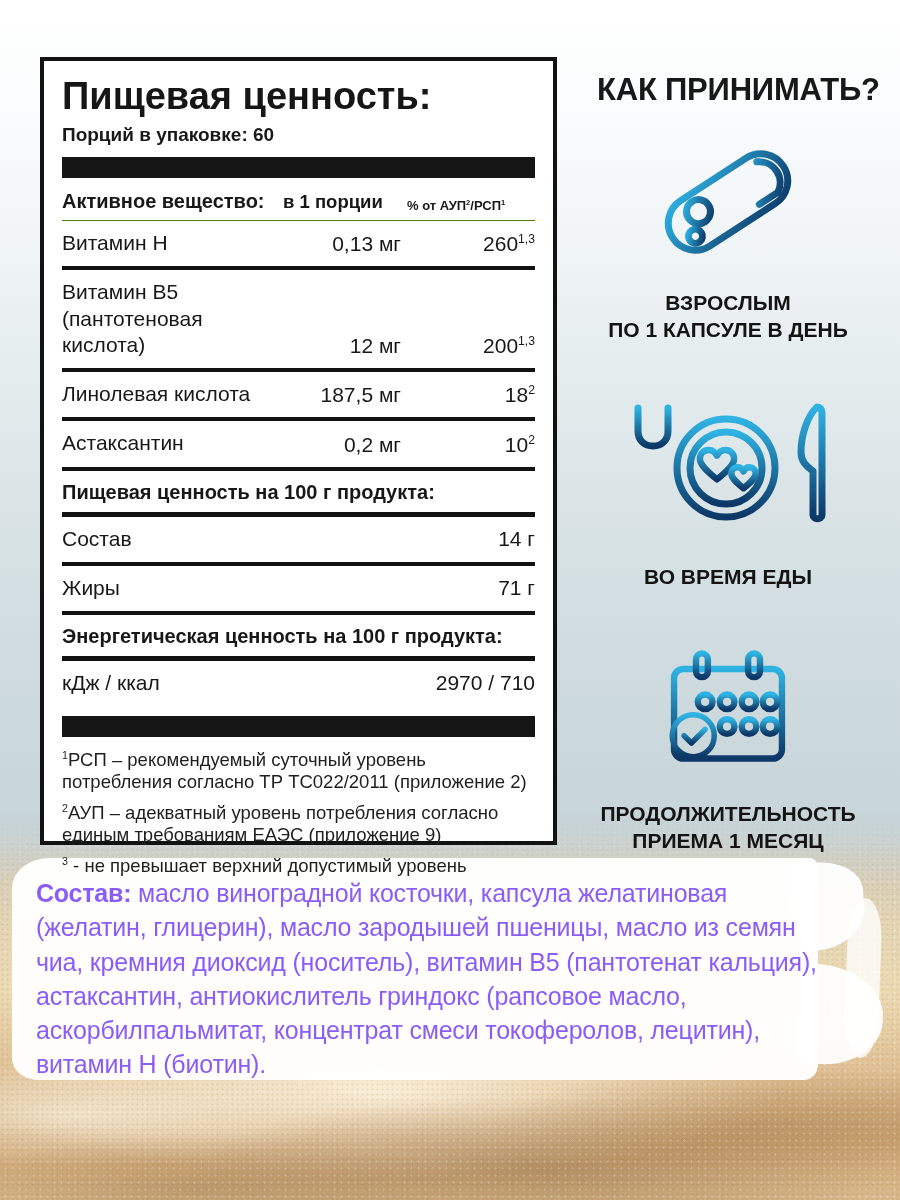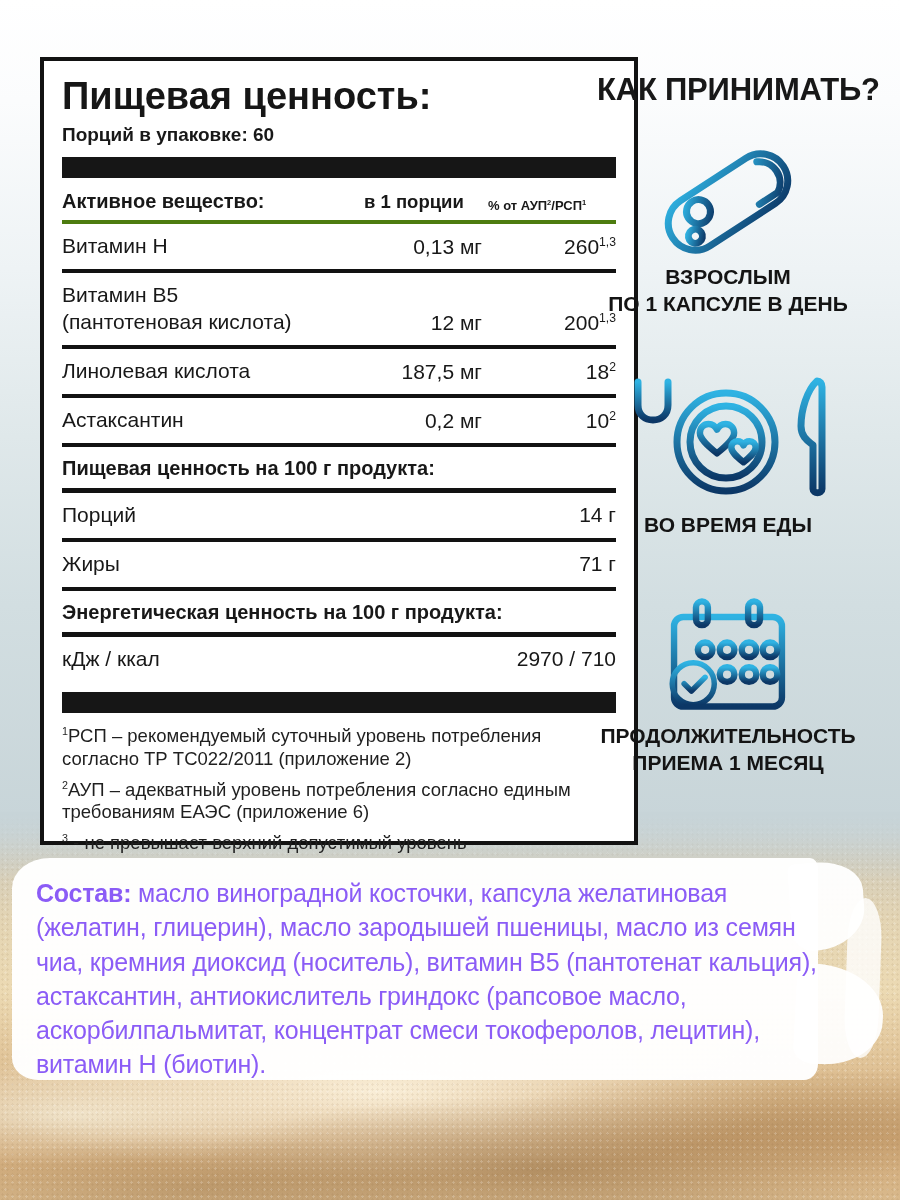--- a/index.html
+++ b/index.html
@@ -30,52 +30,52 @@
       radial-gradient(rgba(255,255,255,.5) 1px, transparent 1.3px);
     background-size:5px 5px,7px 7px;background-position:0 0,2px 3px;
     opacity:.38;
   }
   .haze{
     position:absolute;left:0;top:812px;width:900px;height:70px;
     background:linear-gradient(180deg,#c7d4d8 0%,rgba(199,212,216,0) 100%);
   }
   
   .panel{
-    position:absolute;left:40px;top:57px;width:598px;height:788px;
+    position:absolute;left:40px;top:57px;width:517px;height:788px;
     background:#fff;border:4px solid #121212;box-sizing:border-box;
     padding:12px 18px 8px;
   }
   .panel h1{
     margin:2px 0 4px;font-size:38px;font-weight:800;letter-spacing:0;color:#161616;
   }
   .serv{font-size:19px;font-weight:700;line-height:1.32;}
   .blackbar{height:21px;background:#161616;margin:10px 0 0;}
   .grid3{display:grid;grid-template-columns:1fr 118px 128px;column-gap:6px;align-items:end;}
-  .thead{font-weight:700;font-size:20px;padding:12px 0 7px;border-bottom:4px solid #4d7c0f;}
+  .thead{font-weight:700;font-size:20px;padding:12px 0 7px;border-bottom:1px solid #4d7c0f;}
   .thead .c-amt{font-size:18.5px;text-align:left;}
   .thead .c-pct{font-size:13px;white-space:nowrap;}
   .trow{font-size:21px;padding:9px 0 10px;border-bottom:4px solid #121212;}
   .trow .name{white-space:pre-line;line-height:1.25;}
   .trow .amt{text-align:right;}
   .trow .pct{text-align:right;white-space:nowrap;}
   sup{font-size:0.58em;vertical-align:super;line-height:0;}
   .sect{font-size:20px;font-weight:700;padding:10px 0 8px;border-bottom:5px solid #121212;}
   .g2{display:grid;grid-template-columns:1fr auto;align-items:end;}
   .g2.trow{padding:10px 0 11px;}
   .energy{font-weight:400;border-bottom:none;padding:11px 0 10px;}
   .fnotes{margin-top:12px;font-size:18.5px;line-height:1.2;color:#1f1f1f;}
   .fnotes p{margin:0 0 9px;}
   
   .howto{position:absolute;left:563px;top:72px;width:330px;text-align:center;}
   .howto h2{margin:0;font-size:31px;font-weight:800;letter-spacing:-0.2px;text-align:left;padding-left:34px;white-space:nowrap;}
   .hico{display:block;margin:0 auto;}
   .ico-capsule{margin-top:32px;}
   .ico-plate{margin-top:52px;}
   .ico-cal{margin-top:56px;}
-  .cap{margin-top:0;font-size:21px;font-weight:800;line-height:1.28;white-space:pre-line;color:#141414;}
+  .cap{margin-top:26px;font-size:21px;font-weight:800;line-height:1.28;white-space:pre-line;color:#141414;}
   
   .band{
     position:absolute;left:12px;top:858px;width:806px;height:222px;
     background:rgba(255,255,255,.97);
     border-radius:38px 8px 14px 26px / 30px 10px 16px 22px;
   }
   .band-edge1{position:absolute;left:790px;top:862px;width:74px;height:88px;background:rgba(255,255,255,.95);
     border-radius:10px 60px 70px 30px / 10px 40px 55px 30px;transform:rotate(-4deg);}
   .band-edge2{position:absolute;left:795px;top:965px;width:88px;height:100px;background:rgba(255,255,255,.93);
     border-radius:14px 70px 60px 20px / 20px 50px 45px 16px;transform:rotate(3deg);}
@@ -131,38 +131,38 @@
     </div>
     <div class="grid3 trow">
       <div class="name">Астаксантин</div>
       <div class="amt">0,2 мг</div>
       <div class="pct"><span>10</span><sup>2</sup></div>
     </div>
 
     <div class="sect">Пищевая ценность на 100 г продукта:</div>
 
     <div class="g2 trow">
-      <div>Порций</div>
+      <div>Состав</div>
       <div>14 г</div>
     </div>
     <div class="g2 trow">
       <div>Жиры</div>
       <div>71 г</div>
     </div>
 
     <div class="sect">Энергетическая ценность на 100 г продукта:</div>
     <div class="g2 trow energy">
       <div>кДж / ккал</div>
       <div>2970 / 710</div>
     </div>
     <div class="blackbar"></div>
 
     <div class="fnotes">
       <p><sup>1</sup><span>РСП – рекомендуемый суточный уровень потребления согласно ТР ТС022/2011 (приложение 2)</span></p>
-      <p><sup>2</sup><span>АУП – адекватный уровень потребления согласно единым требованиям ЕАЭС (приложение 6)</span></p>
+      <p><sup>2</sup><span>АУП – адекватный уровень потребления согласно единым требованиям ЕАЭС (приложение 9)</span></p>
       <p><sup>3</sup><span> - не превышает верхний допустимый уровень</span></p>
     </div>
   </section>
 
   <aside class="howto">
     <h2>КАК ПРИНИМАТЬ?</h2>
 
     <svg class="hico ico-capsule" width="160" height="124" viewBox="0 0 160 124">
       <defs>
         <linearGradient id="g1" x1="0" y1="0" x2="1" y2="1">

